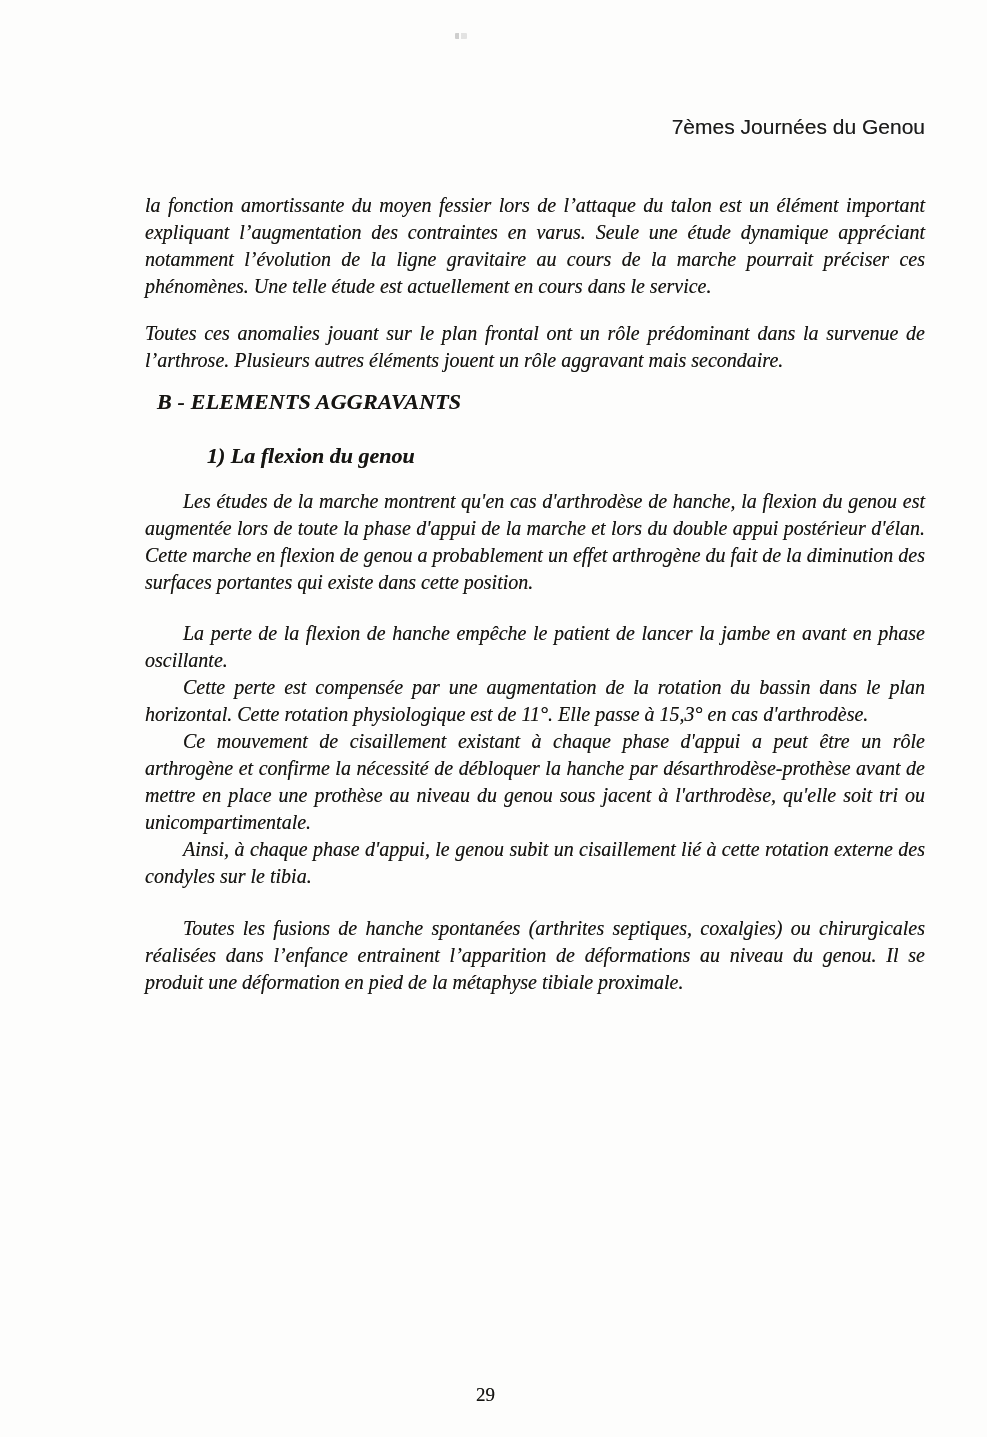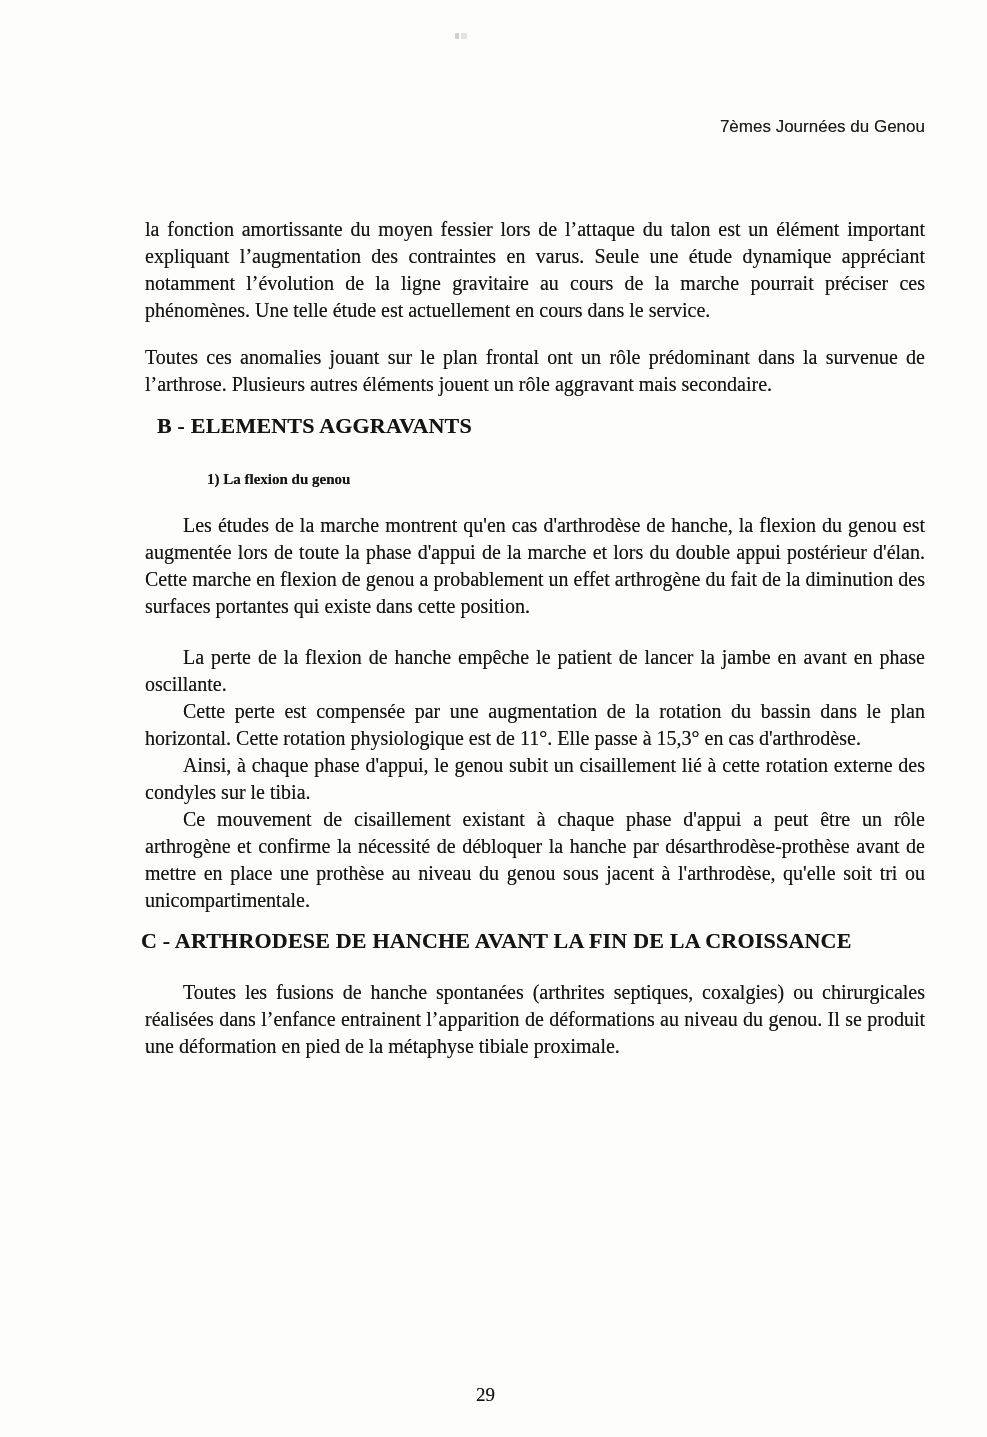--- a/index.html
+++ b/index.html
@@ -16,63 +16,64 @@
   .page {
     position: absolute;
     inset: 0;
     background: #fdfdfc;
   }
   .running-header {
     position: absolute;
     top: 116px;
     right: 62px;
     font-family: "Liberation Sans", sans-serif;
-    font-size: 17px;
+    font-size: 21px;
     line-height: 22px;
     color: #1c1c1c;
     text-shadow: 0 0 0.5px rgba(20,20,20,0.55);
   }
   .scan-artifact {
     position: absolute;
     top: 33px;
     left: 455px;
     width: 12px;
     height: 6px;
     background:
       linear-gradient(to right, rgba(120,120,120,0.35) 0 4px, transparent 4px 6px, rgba(150,150,150,0.25) 6px 12px);
     border-radius: 1px;
   }
   .text-block {
     position: absolute;
     left: 145px;
-    top: 216px;
+    top: 192px;
     width: 780px;
     font-family: "Liberation Serif", "DejaVu Serif", serif;
     color: #161512;
     text-shadow: 0 0 0.5px rgba(22,21,18,0.6);
+    font-style: italic;
   }
   .text-block p {
     margin: 0;
     font-size: 20px;
     line-height: 27px;
     text-align: justify;
   }
   p.para-intro-2 { margin-top: 20px; }
   h2.heading {
     margin: 12px;
     font-size: 22px;
     line-height: 27px;
     font-weight: bold;
     letter-spacing: 0.2px;
   }
   h2.heading-b { margin-top: 14px; }
   h2.heading-c { margin-top: 13px; margin-left: -4px; }
   h3.subheading {
     margin: 0 0 0 62px;
-    font-size: 15px;
+    font-size: 22px;
     line-height: 27px;
     font-weight: bold;
   }
   h3.subheading-1 { margin-top: 27px; }
   h3.subheading-2 { margin-top: 61px; }
   p.indented { text-indent: 38px; }
   p.para-b1 { margin-top: 19px; }
   p.para-c1 { margin-top: 24px; }
   p.para-d1 { margin-top: 25px; }
   .page-number {
@@ -108,25 +109,24 @@
     <h3 class="subheading subheading-1">1) La flexion du genou</h3>
 
     <p class="indented para-b1">Les études de la marche montrent qu'en cas d'arthrodèse de hanche, la flexion du genou est augmentée lors de toute la phase d'appui de la marche et lors du double appui postérieur d'élan. Cette marche en flexion de genou a probablement un effet arthrogène du fait de la diminution des surfaces portantes qui existe dans cette position.</p>
 
 
     <p class="indented para-c1">La perte de la flexion de hanche empêche le patient de lancer la jambe en avant en phase oscillante.</p>
 
     <p class="indented">Cette perte est compensée par une augmentation de la rotation du bassin dans le plan horizontal. Cette rotation physiologique est de 11°. Elle passe à 15,3° en cas d'arthrodèse.</p>
 
 
+    <p class="indented">Ce mouvement de cisaillement existant à chaque phase d'appui a peut être un rôle arthrogène et confirme la nécessité de débloquer la hanche par désarthrodèse-prothèse avant de mettre en place une prothèse au niveau du genou sous jacent à l'arthrodèse, qu'elle soit tri ou unicompartimentale.</p>
+
     <p class="indented">Ainsi, à chaque phase d'appui, le genou subit un cisaillement lié à cette rotation externe des condyles sur le tibia.</p>
 
-    <p class="indented">Ce mouvement de cisaillement existant à chaque phase d'appui a peut être un rôle arthrogène et confirme la nécessité de débloquer la hanche par désarthrodèse-prothèse avant de mettre en place une prothèse au niveau du genou sous jacent à l'arthrodèse, qu'elle soit tri ou unicompartimentale.</p>
-
-    <h2 class="heading heading-c">C - ARTHRODESE DE HANCHE AVANT LA FIN DE LA CROISSANCE</h2>
 
     <p class="indented para-d1">Toutes les fusions de hanche spontanées (arthrites septiques, coxalgies) ou chirurgicales réalisées dans l’enfance entrainent l’apparition de déformations au niveau du genou. Il se produit une déformation en pied de la métaphyse tibiale proximale.</p>
 
   </main>
 
   <div class="page-number">29</div>
 
 </div>
 
 </body></html>

